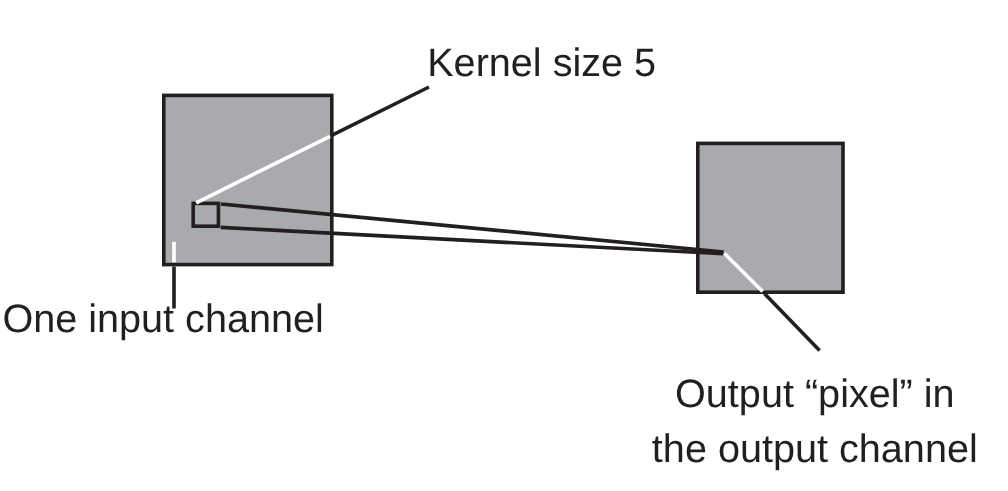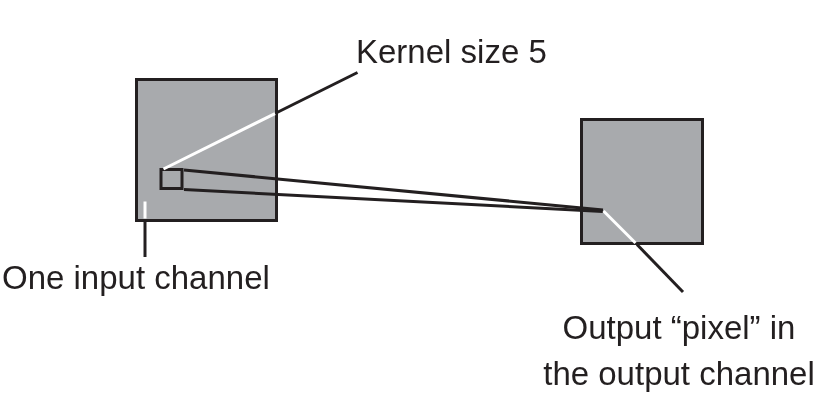--- a/index.html
+++ b/index.html
@@ -25,21 +25,21 @@
   .ink     { stroke: var(--ink); stroke-width: 3; fill: none; }
   .hl      { stroke: var(--leader-highlight); stroke-width: 3; fill: none; }
   .label {
     position: absolute;
     font-size: 33px;
     line-height: 1.15;
     white-space: nowrap;
     color: var(--ink);
   }
   .label-kernel { left: 356px; top: 33px; }
-  .label-input  { left: 2px;   top: 259px; }
+  .label-input  { left: 2px;   top: 247px; }
   .label-output {
     left: 479px; top: 305px;
     width: 400px;
     text-align: center;
     line-height: 46px;
     white-space: normal;
   }
 </style>
 </head>
 <body>

